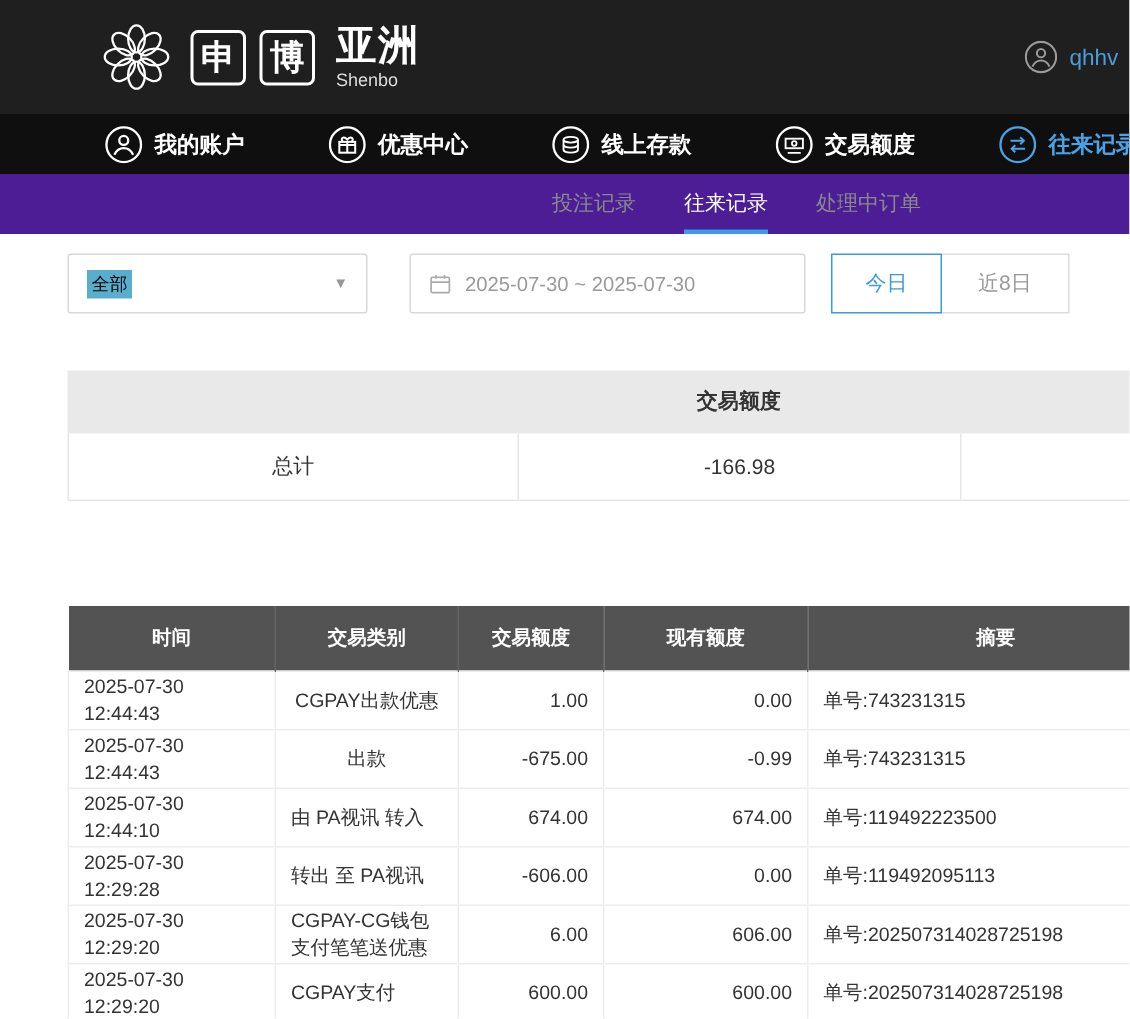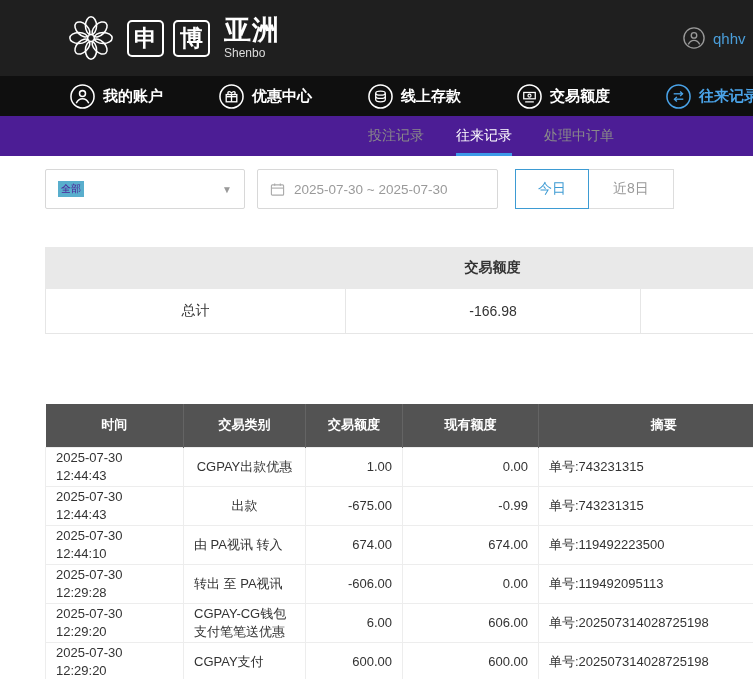--- a/index.html
+++ b/index.html
@@ -30,23 +30,23 @@
   
   .subnav{height:40px;background:#4c1d95;display:flex;align-items:stretch;gap:32px;padding-left:368px;white-space:nowrap}
   .subtab{display:flex;align-items:center;color:#8a8a8a;font-size:14px;cursor:pointer;
     border-bottom:3px solid transparent;padding-top:3px}
   .subtab.active{color:#fff;border-bottom-color:#3d9ae8}
 
   
   .filters{display:flex;margin:13px 0 0 45px;height:40px;align-items:stretch}
   .select{width:200px;border:1px solid #d8d8d8;border-radius:2px;display:flex;align-items:center;
     justify-content:space-between;padding:0 12px;cursor:pointer;background:#fff}
-  .sel-text{font-size:10px;background:#59aecd;color:#4c1d95;padding:1px 3px}
+  .sel-text{font-size:12px;background:#59aecd;color:#000000;padding:1px 3px}
   .sel-arrow{color:#999;font-size:10px}
-  .datebox{width:241px;margin-left:12px;border:1px solid #d8d8d8;border-radius:2px;display:flex;
+  .datebox{width:264px;margin-left:28px;border:1px solid #d8d8d8;border-radius:2px;display:flex;
     align-items:center;gap:9px;padding:0 12px;color:#9a9a9a;font-size:13.5px;cursor:pointer;white-space:nowrap}
   .datebox svg{width:15px;height:15px;stroke:#aaa;fill:none;flex-shrink:0}
   .btn-group{display:flex;margin-left:16px}
   .qbtn{height:40px;background:#fff;border:1px solid #ddd;color:#999;font-size:14px;
     padding:0 24px;cursor:pointer;margin-left:-1px;font-family:inherit;white-space:nowrap}
   .qbtn.active{border-color:#3d9bd3;color:#3d9bd3;position:relative;z-index:1;margin-left:1px;padding:0 22px}
 
   
   .summary{margin:38px 0 0 45px;width:743px}
   .summary-header{height:42px;background:#e9e9e9;display:flex;align-items:center}

